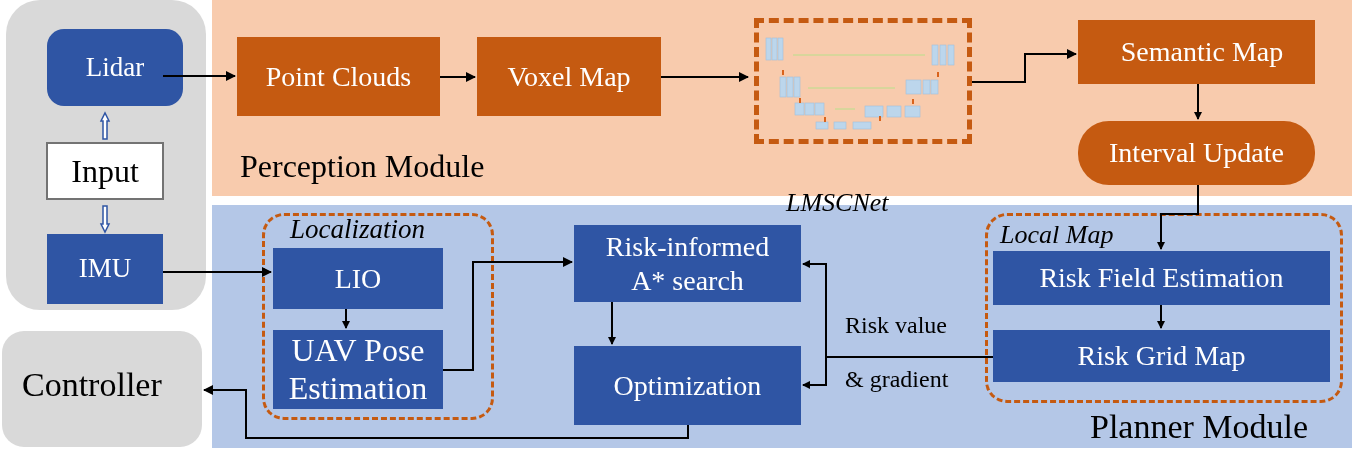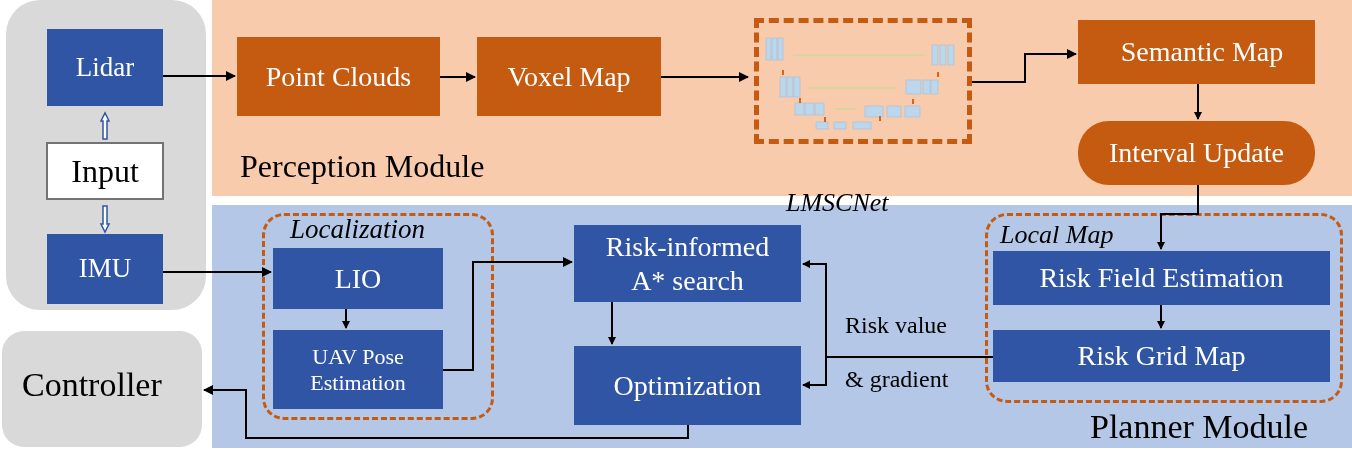--- a/index.html
+++ b/index.html
@@ -22,21 +22,21 @@
   svg.overlay { position:absolute; left:0; top:0; pointer-events:none; }
 </style>
 </head>
 <body>
 
 <div class="abs panel-orange" style="left:212px; top:0; width:1140px; height:196px;"></div>
 <div class="abs panel-blue" style="left:212px; top:205px; width:1140px; height:243px;"></div>
 <div class="abs panel-gray" style="left:6px; top:0; width:200px; height:310px;"></div>
 <div class="abs panel-gray" style="left:2px; top:331px; width:200px; height:116px; border-radius:22px;"></div>
 
-<div class="abs box-blue" style="left:47px; top:29px; width:116px; height:77px; font-size:27px;">
+<div class="abs box-blue" style="left:47px; top:29px; width:136px; height:77px; font-size:27px;border-radius:17px;">
   <span>Lidar</span>
 </div>
 <div class="abs input-box" style="left:46px; top:142px; width:118px; height:58px; font-size:32px;">
   <span>Input</span>
 </div>
 <div class="abs box-blue" style="left:47px; top:234px; width:116px; height:70px; font-size:27px;">
   <span>IMU</span>
 </div>
 
 <div class="abs label" style="left:22px; top:366px; font-size:34px;">Controller</div>
@@ -96,21 +96,21 @@
   <span>Interval Update</span>
 </div>
 
 <div class="abs label" style="left:240px; top:148px; font-size:32px;">Perception Module</div>
 
 <div class="abs dashed" style="left:262px; top:213px; width:232px; height:207px;"></div>
 <div class="abs label italic" style="left:290px; top:214px; font-size:27px;">Localization</div>
 <div class="abs box-blue" style="left:273px; top:248px; width:170px; height:61px; font-size:28px;">
   <span>LIO</span>
 </div>
-<div class="abs box-blue" style="left:273px; top:330px; width:170px; height:79px; font-size:22px; flex-direction:column;">
+<div class="abs box-blue" style="left:273px; top:330px; width:170px; height:79px; font-size:32px; flex-direction:column;">
   <span>UAV Pose</span>
   <span>Estimation</span>
 </div>
 
 <div class="abs box-blue" style="left:574px; top:225px; width:227px; height:77px; font-size:28px; flex-direction:column;">
   <span>Risk-informed</span>
   <span>A* search</span>
 </div>
 <div class="abs box-blue" style="left:574px; top:346px; width:227px; height:79px; font-size:28px; flex-direction:column;">
   <span>Optimization</span>

